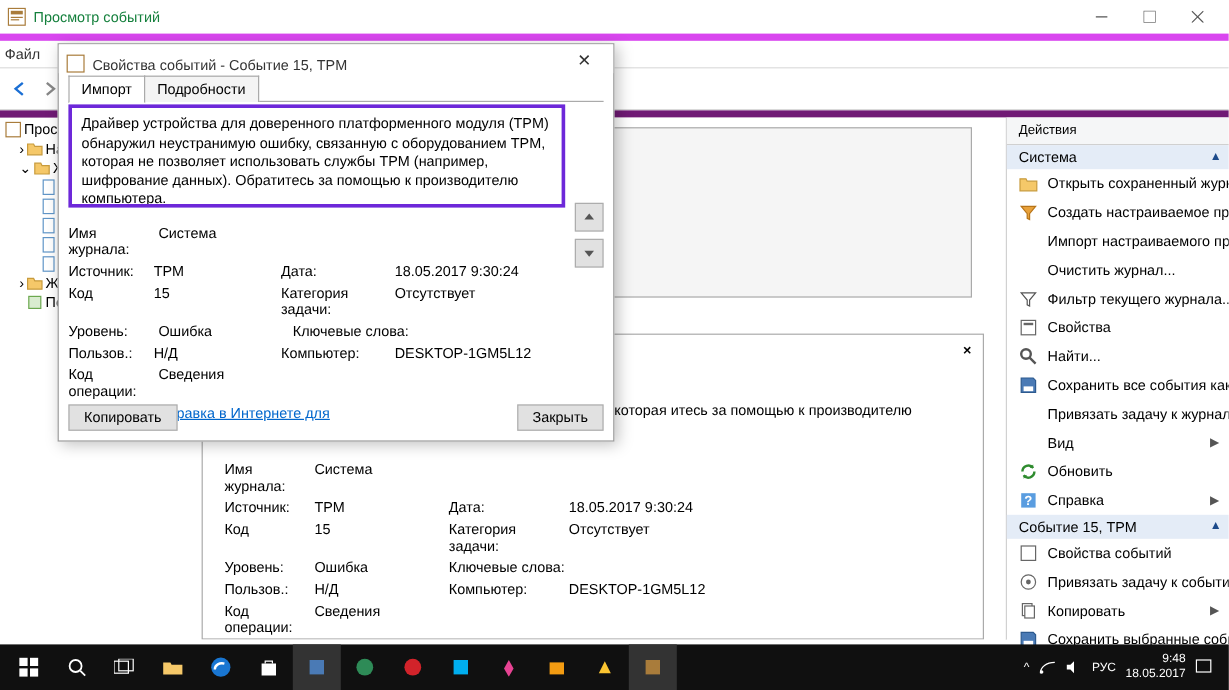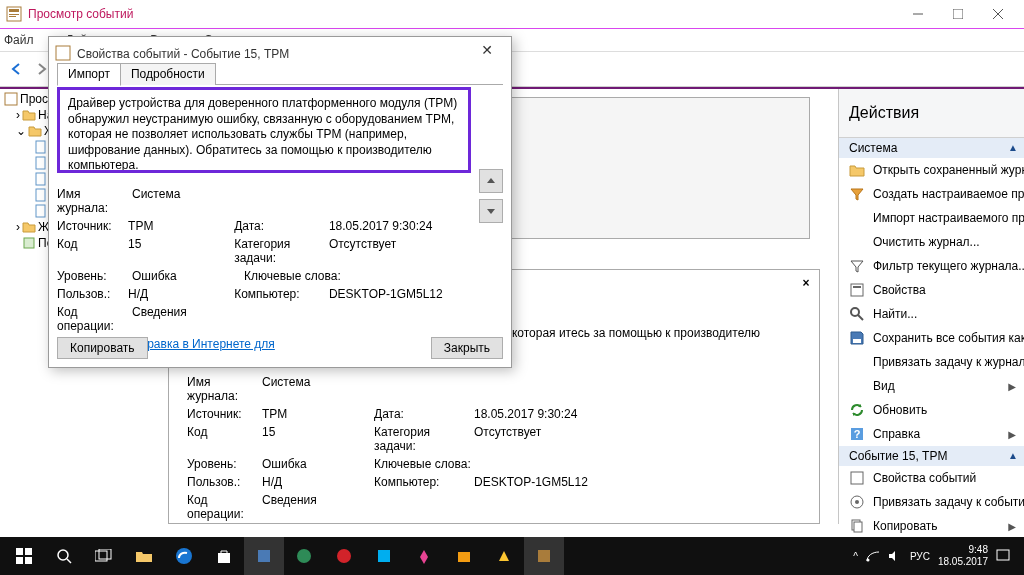--- a/index.html
+++ b/index.html
@@ -1,43 +1,43 @@
 <!DOCTYPE html>
 <html><head>
 <meta charset="utf-8">
 <style>
 html,body{margin:0;padding:0;font-family:"Segoe UI",Tahoma,sans-serif;font-size:12px;background:#fff;overflow:hidden;width:1024px;height:575px}
-.window-title-bar{height:28px;display:flex;align-items:center;padding:0 6px;color:#be185d;border-bottom:1px solid #d946ef}
+.window-title-bar{height:28px;display:flex;align-items:center;padding:0 6px;color:#15803d;border-bottom:6px solid #d946ef}
 .window-title-bar .icon{width:16px;height:16px;margin-right:6px;display:inline-block}
 .window-controls{margin-left:auto;display:flex}
 .window-controls div{width:40px;height:24px;display:flex;align-items:center;justify-content:center;color:#555}
 .menu-bar{height:22px;padding:0 4px;display:flex;align-items:center;gap:32px;color:#333}
 .toolbar{height:30px;border-top:1px solid #ddd;border-bottom:1px solid #d0d0d0;padding:2px 6px;display:flex;align-items:center;gap:2px}
 .toolbar .tbtn{width:22px;height:22px;display:flex;align-items:center;justify-content:center}
 .toolbar .sep{width:1px;height:22px;background:#ccc;margin:0 3px}
-.main-area{display:flex;height:435px;border-top:2px solid #701a75}
+.main-area{display:flex;height:435px;border-top:6px solid #701a75}
 .tree-pane{width:145px;border-right:1px solid #fff;overflow:hidden;padding:2px 0 0 4px;color:#000}
 .tree-item{white-space:nowrap;padding:1px 0;display:flex;align-items:center;gap:2px}
 .tree-item .fldr{width:14px;height:14px;display:inline-block}
 .center-pane{flex:1;position:relative;background:#fff;overflow:hidden}
 .center-detail{position:absolute;left:18px;right:18px;top:180px;bottom:0;background:#fff;border:1px solid #aaa}
 .center-detail .desc{position:absolute;left:18px;right:18px;top:8px;color:#000;line-height:1.4}
 .center-detail .close-x{position:absolute;right:6px;top:6px;width:14px;height:14px;font-weight:bold;cursor:pointer;text-align:center;line-height:14px}
 .center-detail .grid{position:absolute;left:18px;top:105px;font-size:12px}
 .grid-row{display:flex;margin-bottom:4px}
 .glabel{width:75px;color:#000}
 .gval{width:112px;color:#000}
 .glabel2{width:100px;color:#000}
 .gval2{width:150px;color:#000}
 .link{color:#0066cc;text-decoration:underline}
 .scrollbar-h{position:absolute;bottom:0;left:0;right:18px;height:17px;background:#f0f0f0;border-top:1px solid #ddd}
 .scrollbar-h .thumb{position:absolute;left:0;top:1px;width:120px;height:15px;background:#ccc}
 .scrollbar-h .rarr{position:absolute;right:0;top:0;width:17px;height:17px;display:flex;align-items:center;justify-content:center;color:#666}
 .actions-pane{width:185px;border-left:1px solid #c6c6c6;background:#fff}
-.actions-header{background:#f5f6f7;padding:15px 10px;font-weight:normal;font-size:16px;border-bottom:1px solid #d0d0d0}
+.actions-header{background:#f5f6f7;padding:5px 10px;font-weight:normal;font-size:11px;border-bottom:1px solid #d0d0d0}
 .actions-section{background:#e4ecf7;padding:3px 10px;font-size:12px;position:relative}
 .actions-section .collapse{position:absolute;right:6px;top:4px;color:#1b4a8b;font-size:10px}
 .action-item{padding:4px 8px 4px 10px;display:flex;align-items:center;gap:8px;cursor:pointer;white-space:nowrap;overflow:hidden;text-overflow:ellipsis}
 .action-item .aicon{width:16px;height:16px;flex-shrink:0}
 .action-item .arrow{margin-left:auto;color:#555;font-size:10px}
 
 .modal{position:absolute;left:48px;top:36px;width:462px;height:330px;background:#fff;border:1px solid #9a9a9a;box-shadow:3px 3px 12px rgba(0,0,0,.25);z-index:50}
 .modal-title{height:24px;display:flex;align-items:flex-end;padding:0 6px;color:#333;background:#fff}
 .modal-title .close{margin-left:auto;width:36px;height:22px;display:flex;align-items:center;justify-content:center;font-size:14px;font-weight:normal;cursor:pointer;color:#333}
 .tabs{display:flex;padding-left:8px;height:22px;position:relative;margin-top:2px}

